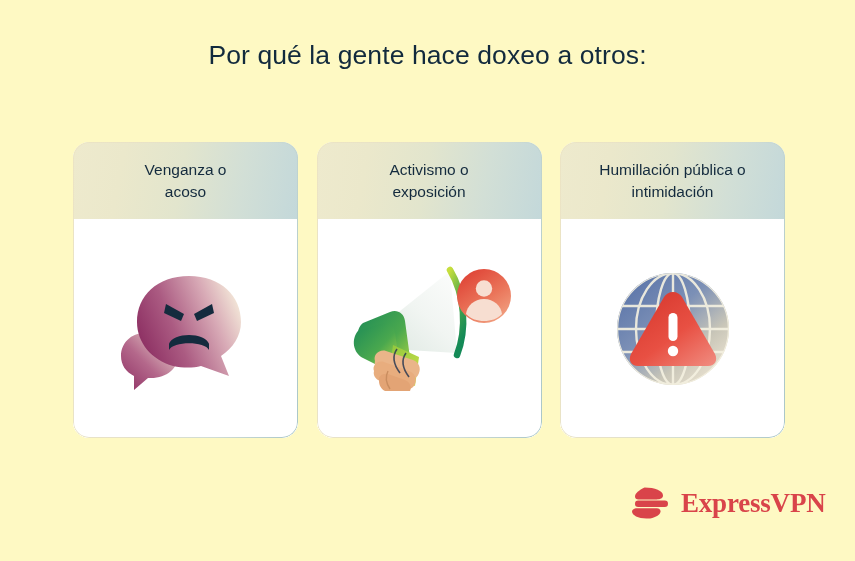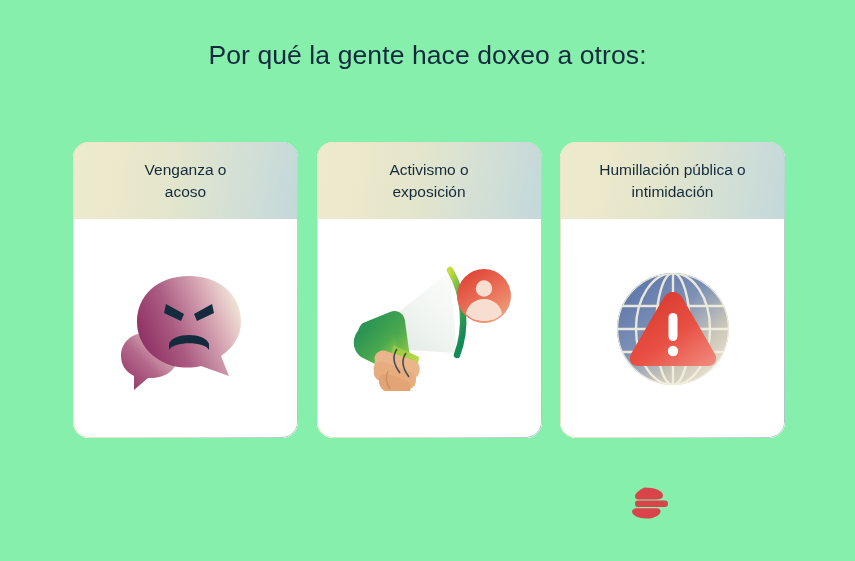--- a/index.html
+++ b/index.html
@@ -9,21 +9,21 @@
     height: 561px;
     background: #ffffff;
     font-family: "Liberation Sans", sans-serif;
     overflow: hidden;
   }
 
   #page {
     position: relative;
     width: 855px;
     height: 561px;
-    background: #86efac;
+    background: #fef9c3;
   }
 
   
   #title {
     position: absolute;
     left: 0;
     top: 38px;
     width: 855px;
     text-align: center;
     color: #122a3d;
@@ -351,15 +351,16 @@
                L8.5 13.4
                C6.3 13.4 5 12.2 5 10.4
                C5 7.2 9 4.2 14.5 1.5 Z" fill="#d9444a"></path>
       <rect x="5" y="14.6" width="33" height="6.4" rx="3.2" fill="#d9444a"></rect>
       <path d="M27 22.2
                C29.2 22.2 30.5 23.5 30.5 25.3
                C30.5 28.6 26 31.6 20.2 32.4
                C10 33.6 2 29.8 2 25.6
                C2 23.5 4 22.2 7.5 22.2 Z" fill="#d9444a"></path>
     </svg>
+    <div id="logo-word">ExpressVPN</div>
   </div>
 
 </div>
 
 </body></html>

